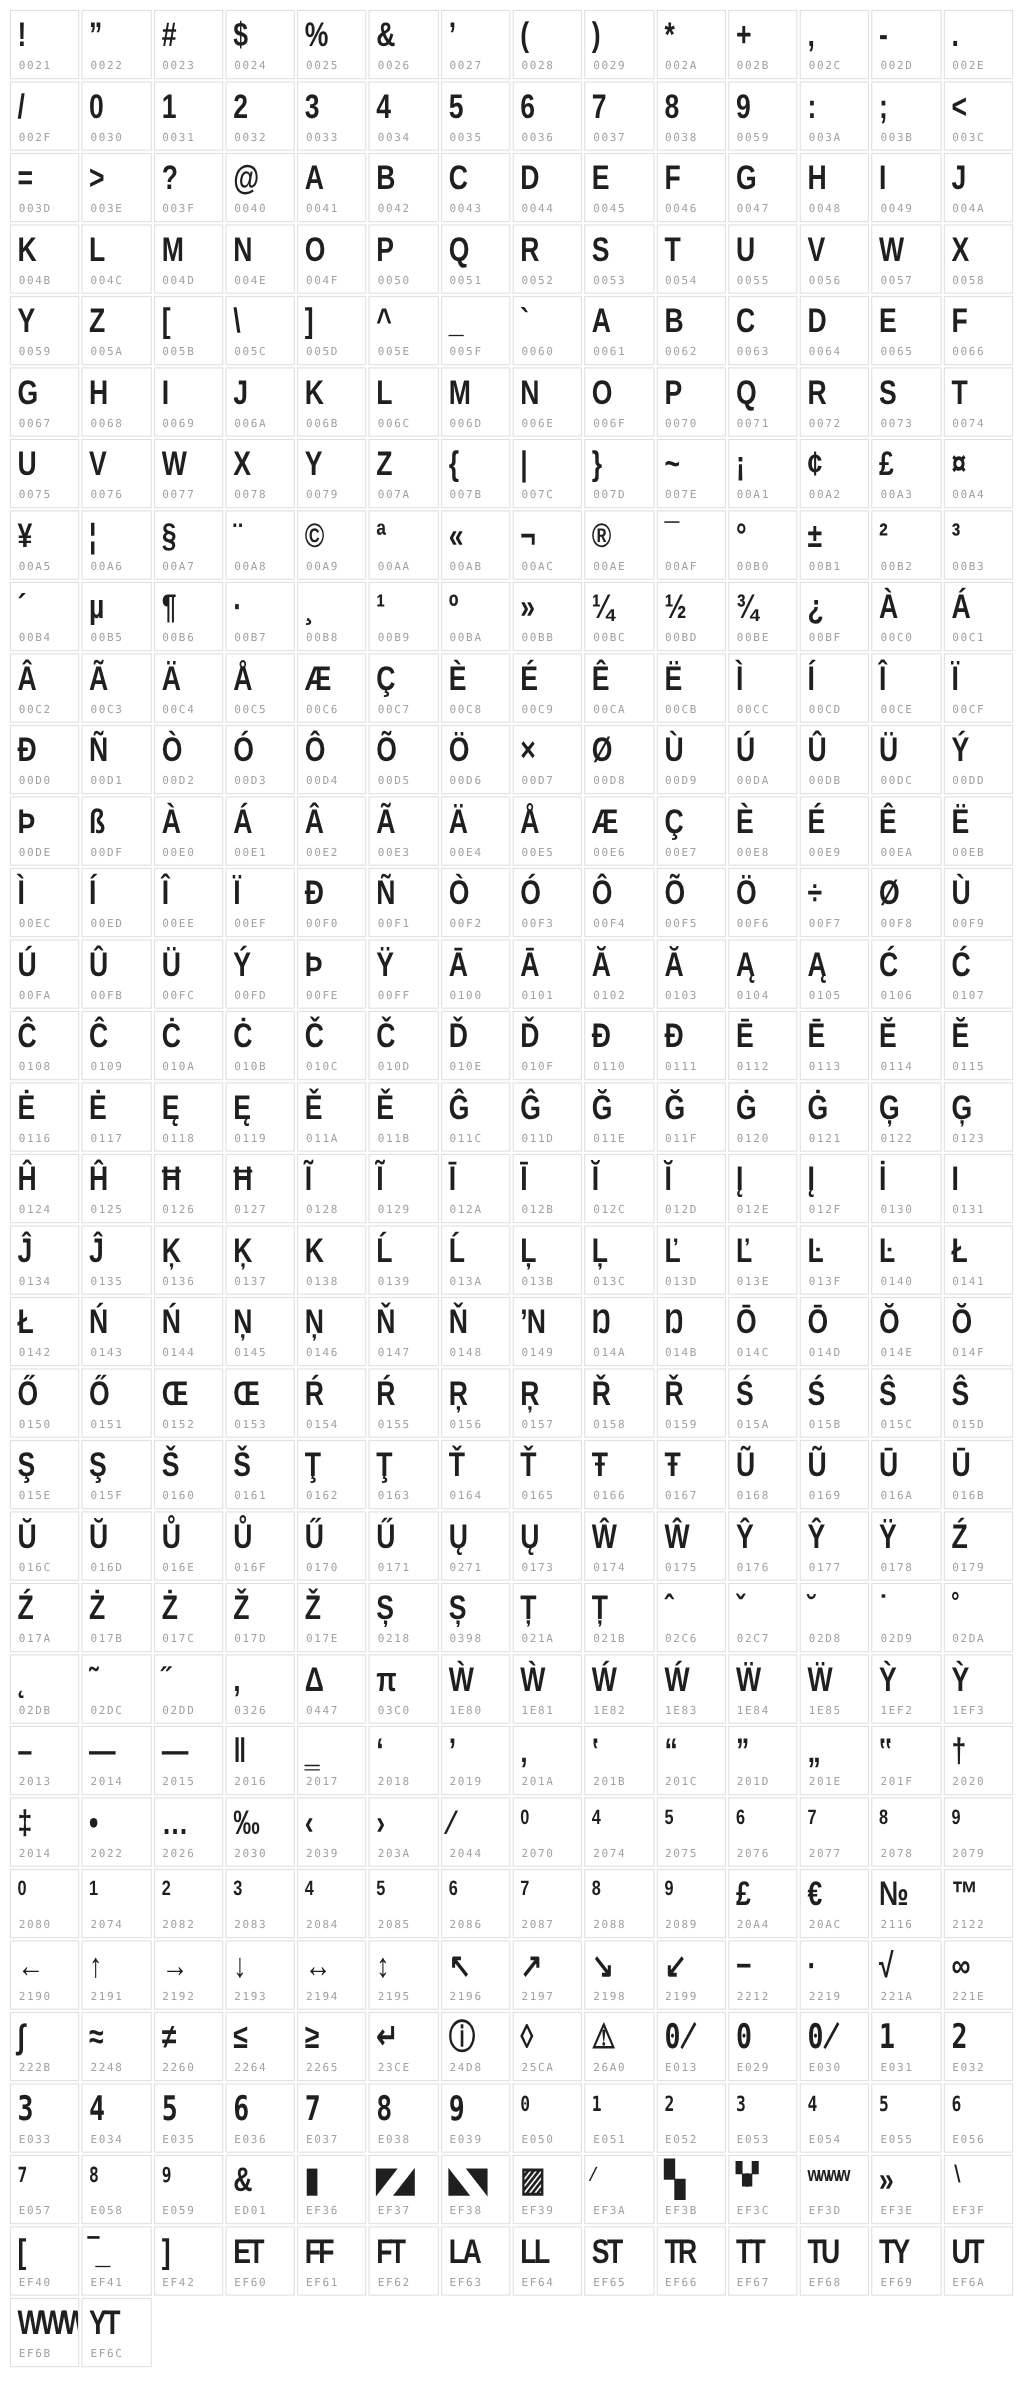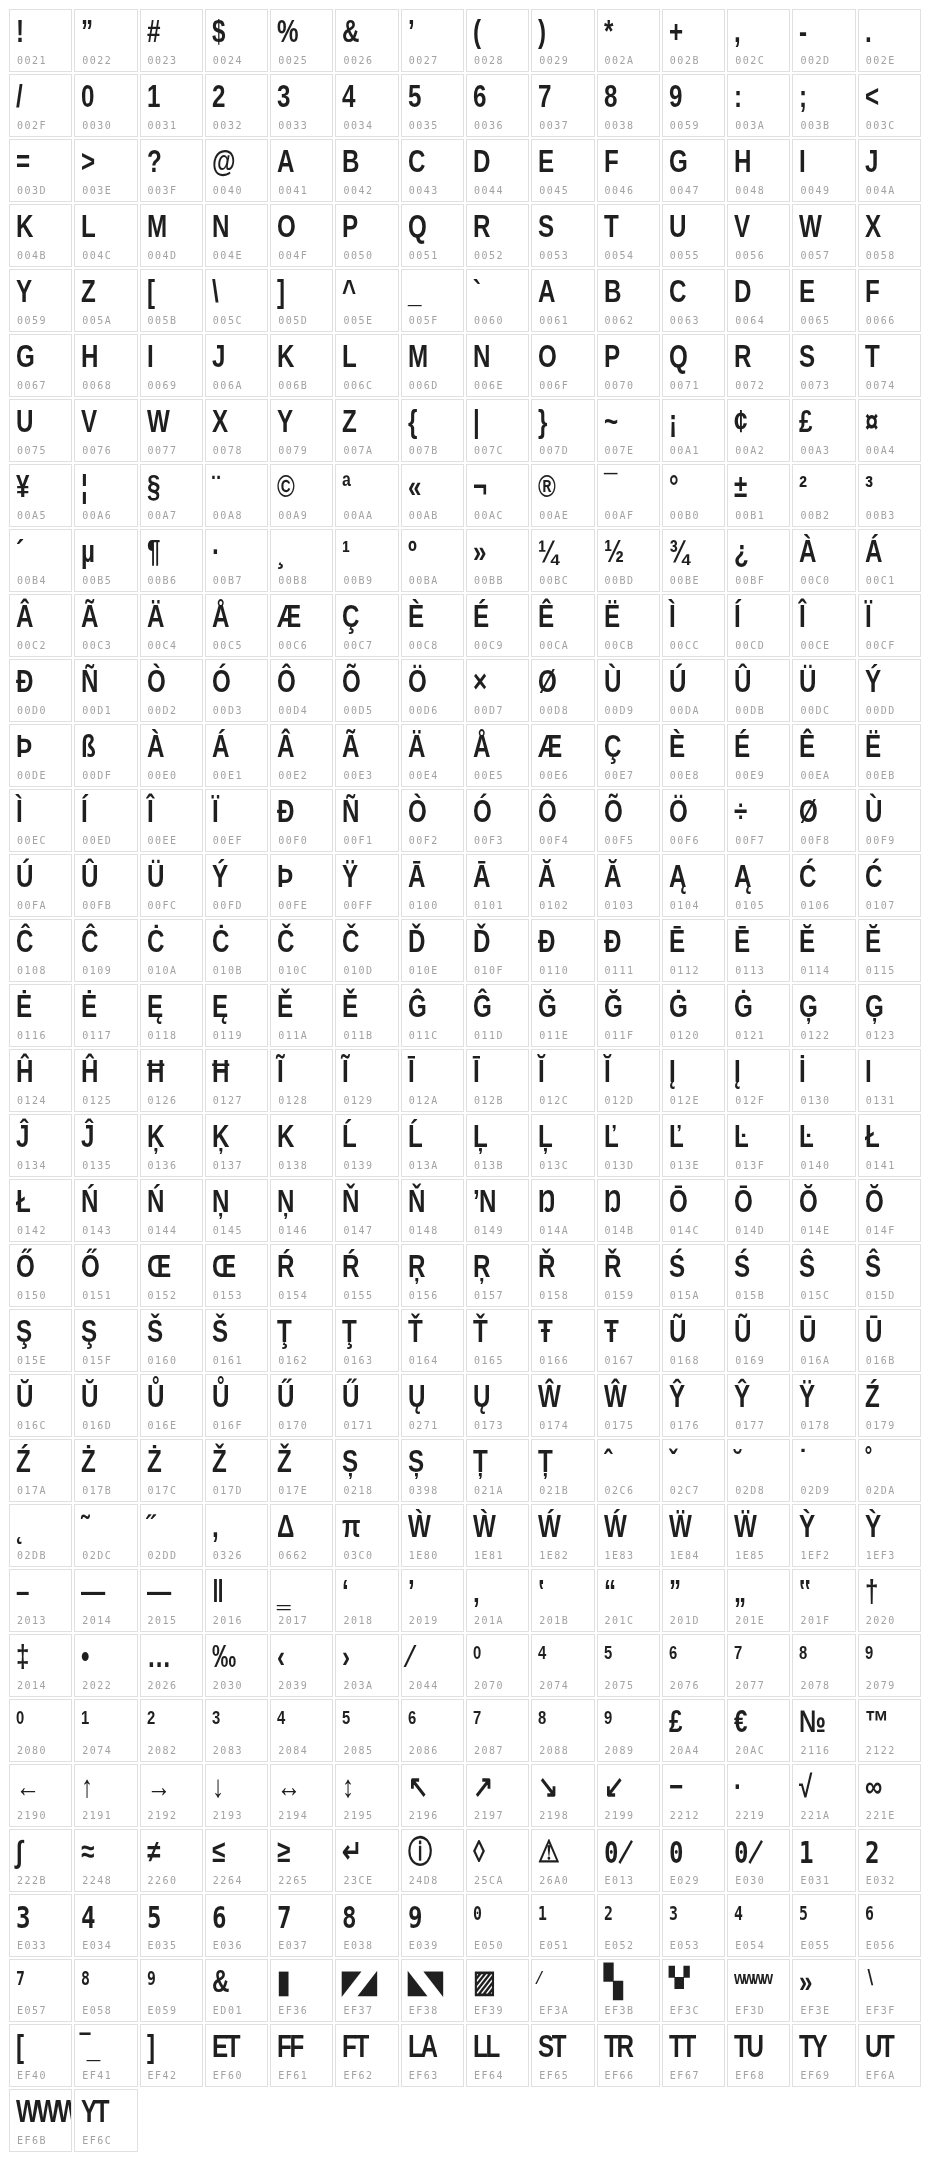--- a/index.html
+++ b/index.html
@@ -1347,21 +1347,21 @@
     <div class="cell">
     <span class="g">˝</span>
     <span class="c">02DD</span>
   </div>
     <div class="cell">
     <span class="g">,</span>
     <span class="c">0326</span>
   </div>
     <div class="cell">
     <span class="g">Δ</span>
-    <span class="c">0662</span>
+    <span class="c">0447</span>
   </div>
     <div class="cell">
     <span class="g">π</span>
     <span class="c">03C0</span>
   </div>
     <div class="cell">
     <span class="g">Ẁ</span>
     <span class="c">1E80</span>
   </div>
     <div class="cell">

